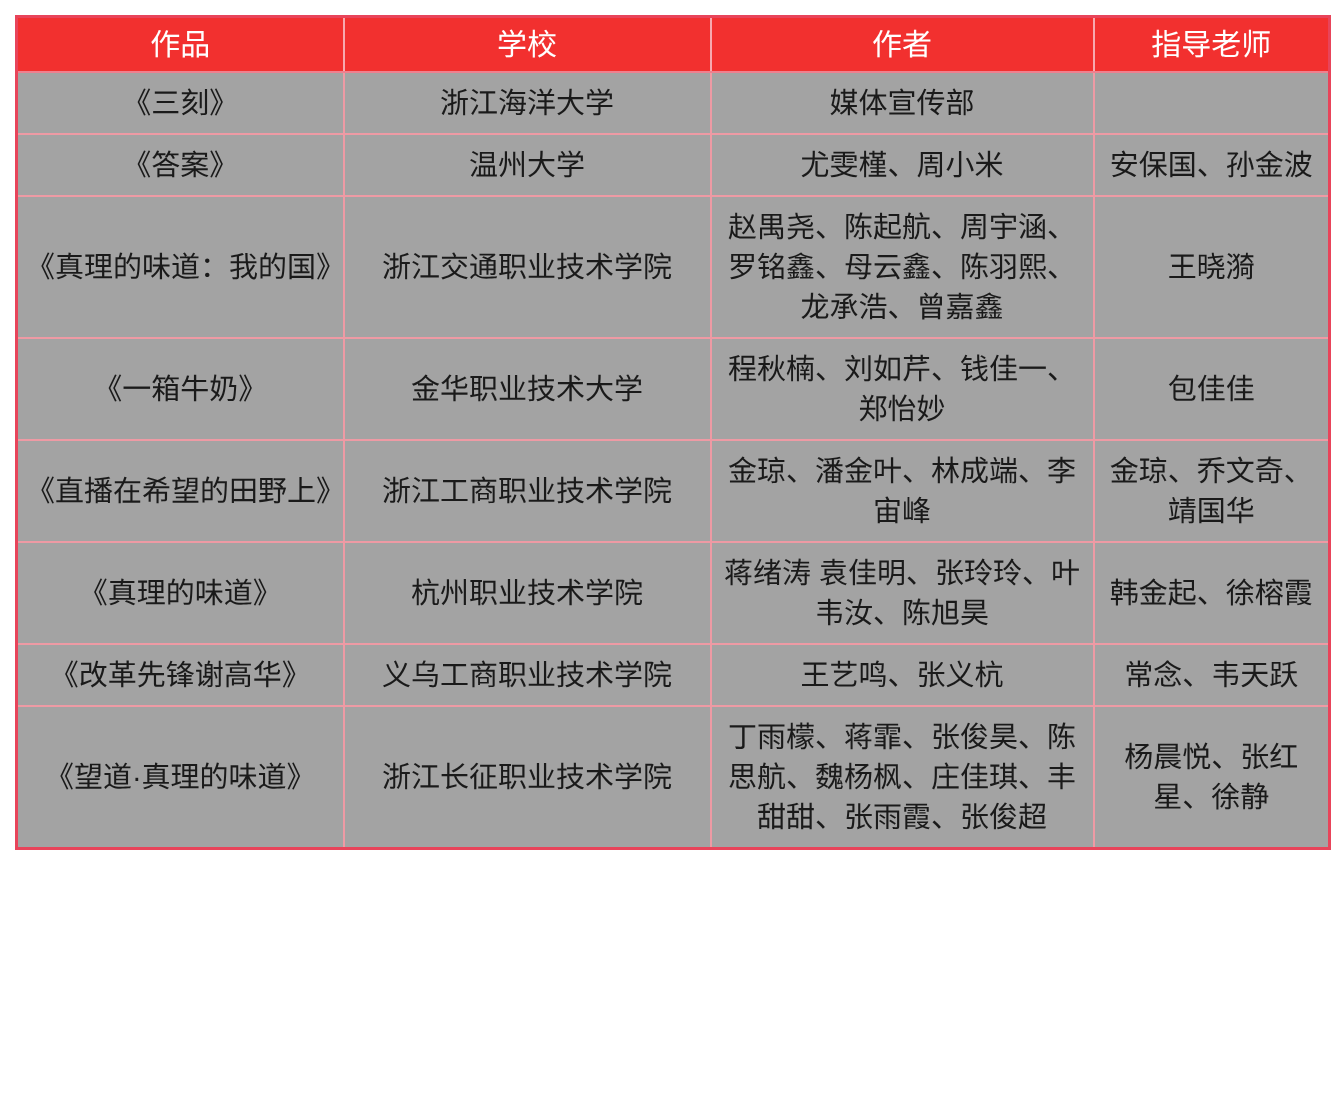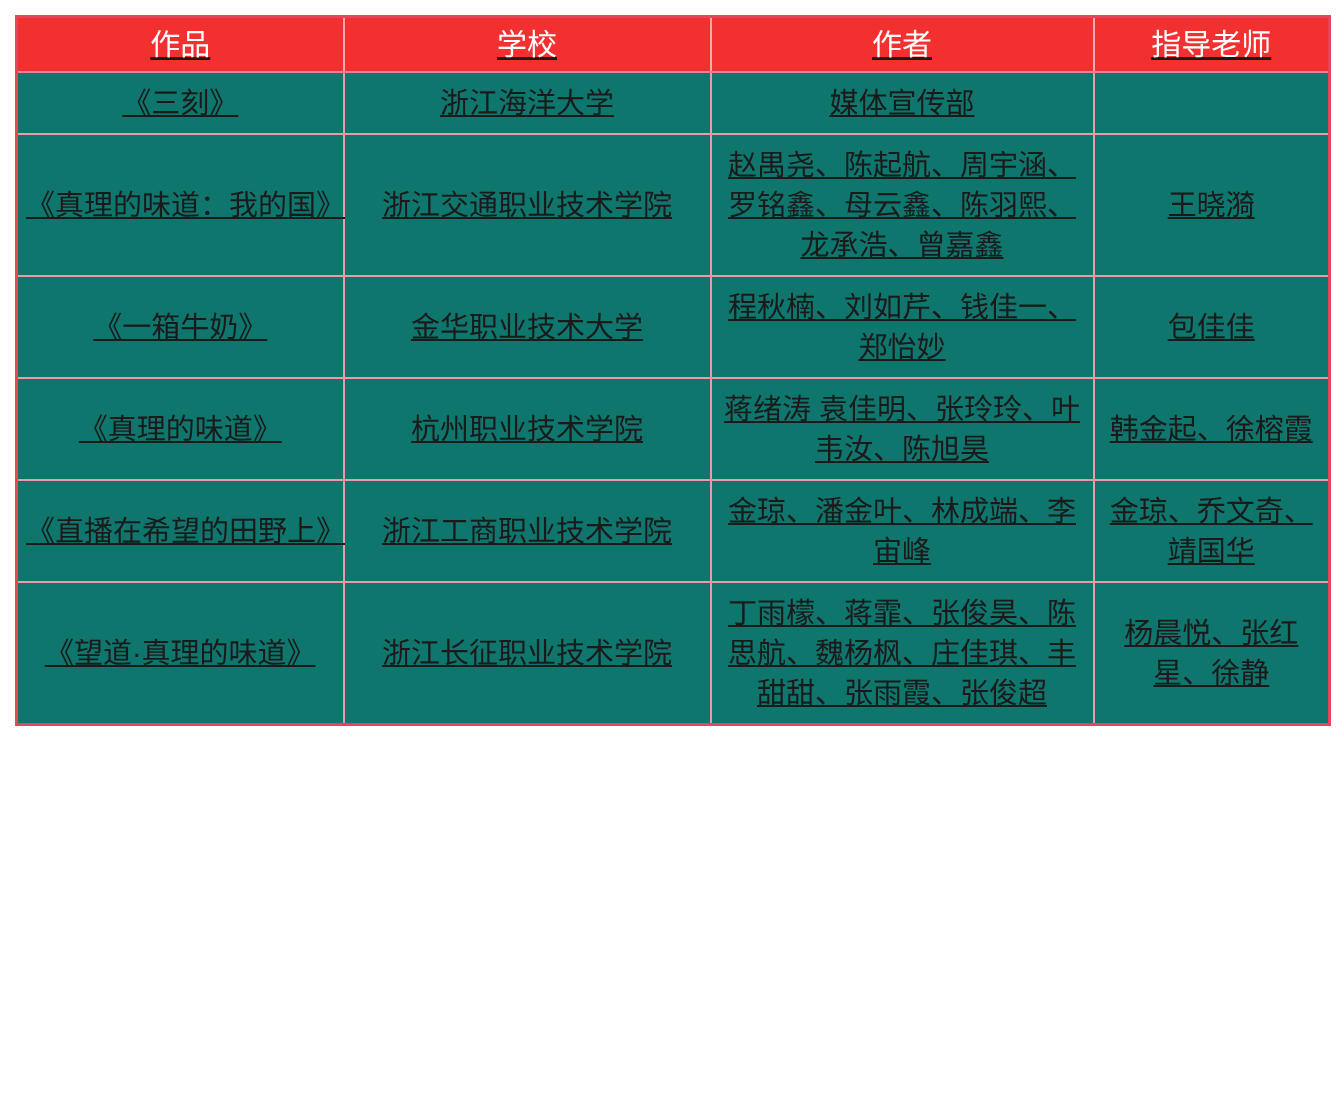--- a/index.html
+++ b/index.html
@@ -14,21 +14,20 @@
     font-family: "Liberation Sans", "DejaVu Sans", sans-serif;
     color: #1a1a1a;
     overflow: hidden;
   }
 
   #table-wrap {
     position: absolute;
     left: 15px;
     top: 15px;
     width: 1262px;
-    text-decoration: underline;
   }
 
   table.award-table {
     width: 1313px;
     border-collapse: collapse;
     table-layout: fixed;
     border: 3px solid #E8445A;
   }
 
   table.award-table col.c-work   { width: 327px; }
@@ -52,21 +51,21 @@
   thead th:last-child { border-right: none; }
 
   tbody td {
     font-size: 29px;
     line-height: 1.38;
     text-align: center;
     vertical-align: middle;
     padding: 10px 8px;
     border-right: 2px solid #EE9AA4;
     border-bottom: 2px solid #EE9AA4;
-    background: #0f766e;
+    background: #a3a3a3;
     word-break: break-all;
   }
   tbody td:last-child  { border-right: none; }
   tbody tr:last-child td { border-bottom: none; }
 
   tbody td.col-work   { }
   tbody td.col-school { }
   tbody td.col-author { }
   tbody td.col-mentor { }
 </style>
@@ -90,42 +89,54 @@
       </tr>
     </thead>
     <tbody id="table-body">
         <tr>
           <td class="col-work">《三刻》</td>
           <td class="col-school">浙江海洋大学</td>
           <td class="col-author">媒体宣传部</td>
           <td class="col-mentor"></td>
         </tr>
         <tr>
+          <td class="col-work">《答案》</td>
+          <td class="col-school">温州大学</td>
+          <td class="col-author">尤雯槿、周小米</td>
+          <td class="col-mentor">安保国、孙金波</td>
+        </tr>
+        <tr>
           <td class="col-work">《真理的味道：我的国》</td>
           <td class="col-school">浙江交通职业技术学院</td>
           <td class="col-author">赵禺尧、陈起航、周宇涵、罗铭鑫、母云鑫、陈羽熙、龙承浩、曾嘉鑫</td>
           <td class="col-mentor">王晓漪</td>
         </tr>
         <tr>
           <td class="col-work">《一箱牛奶》</td>
           <td class="col-school">金华职业技术大学</td>
           <td class="col-author">程秋楠、刘如芹、钱佳一、郑怡妙</td>
           <td class="col-mentor">包佳佳</td>
         </tr>
         <tr>
+          <td class="col-work">《直播在希望的田野上》</td>
+          <td class="col-school">浙江工商职业技术学院</td>
+          <td class="col-author">金琼、潘金叶、林成端、李宙峰</td>
+          <td class="col-mentor">金琼、乔文奇、靖国华</td>
+        </tr>
+        <tr>
           <td class="col-work">《真理的味道》</td>
           <td class="col-school">杭州职业技术学院</td>
           <td class="col-author">蒋绪涛 袁佳明、张玲玲、叶韦汝、陈旭昊</td>
           <td class="col-mentor">韩金起、徐榕霞</td>
         </tr>
         <tr>
-          <td class="col-work">《直播在希望的田野上》</td>
-          <td class="col-school">浙江工商职业技术学院</td>
-          <td class="col-author">金琼、潘金叶、林成端、李宙峰</td>
-          <td class="col-mentor">金琼、乔文奇、靖国华</td>
+          <td class="col-work">《改革先锋谢高华》</td>
+          <td class="col-school">义乌工商职业技术学院</td>
+          <td class="col-author">王艺鸣、张义杭</td>
+          <td class="col-mentor">常念、韦天跃</td>
         </tr>
         <tr>
           <td class="col-work">《望道·真理的味道》</td>
           <td class="col-school">浙江长征职业技术学院</td>
           <td class="col-author">丁雨檬、蒋霏、张俊昊、陈思航、魏杨枫、庄佳琪、丰甜甜、张雨霞、张俊超</td>
           <td class="col-mentor">杨晨悦、张红星、徐静</td>
         </tr>
       </tbody>
   </table>
 </div>

